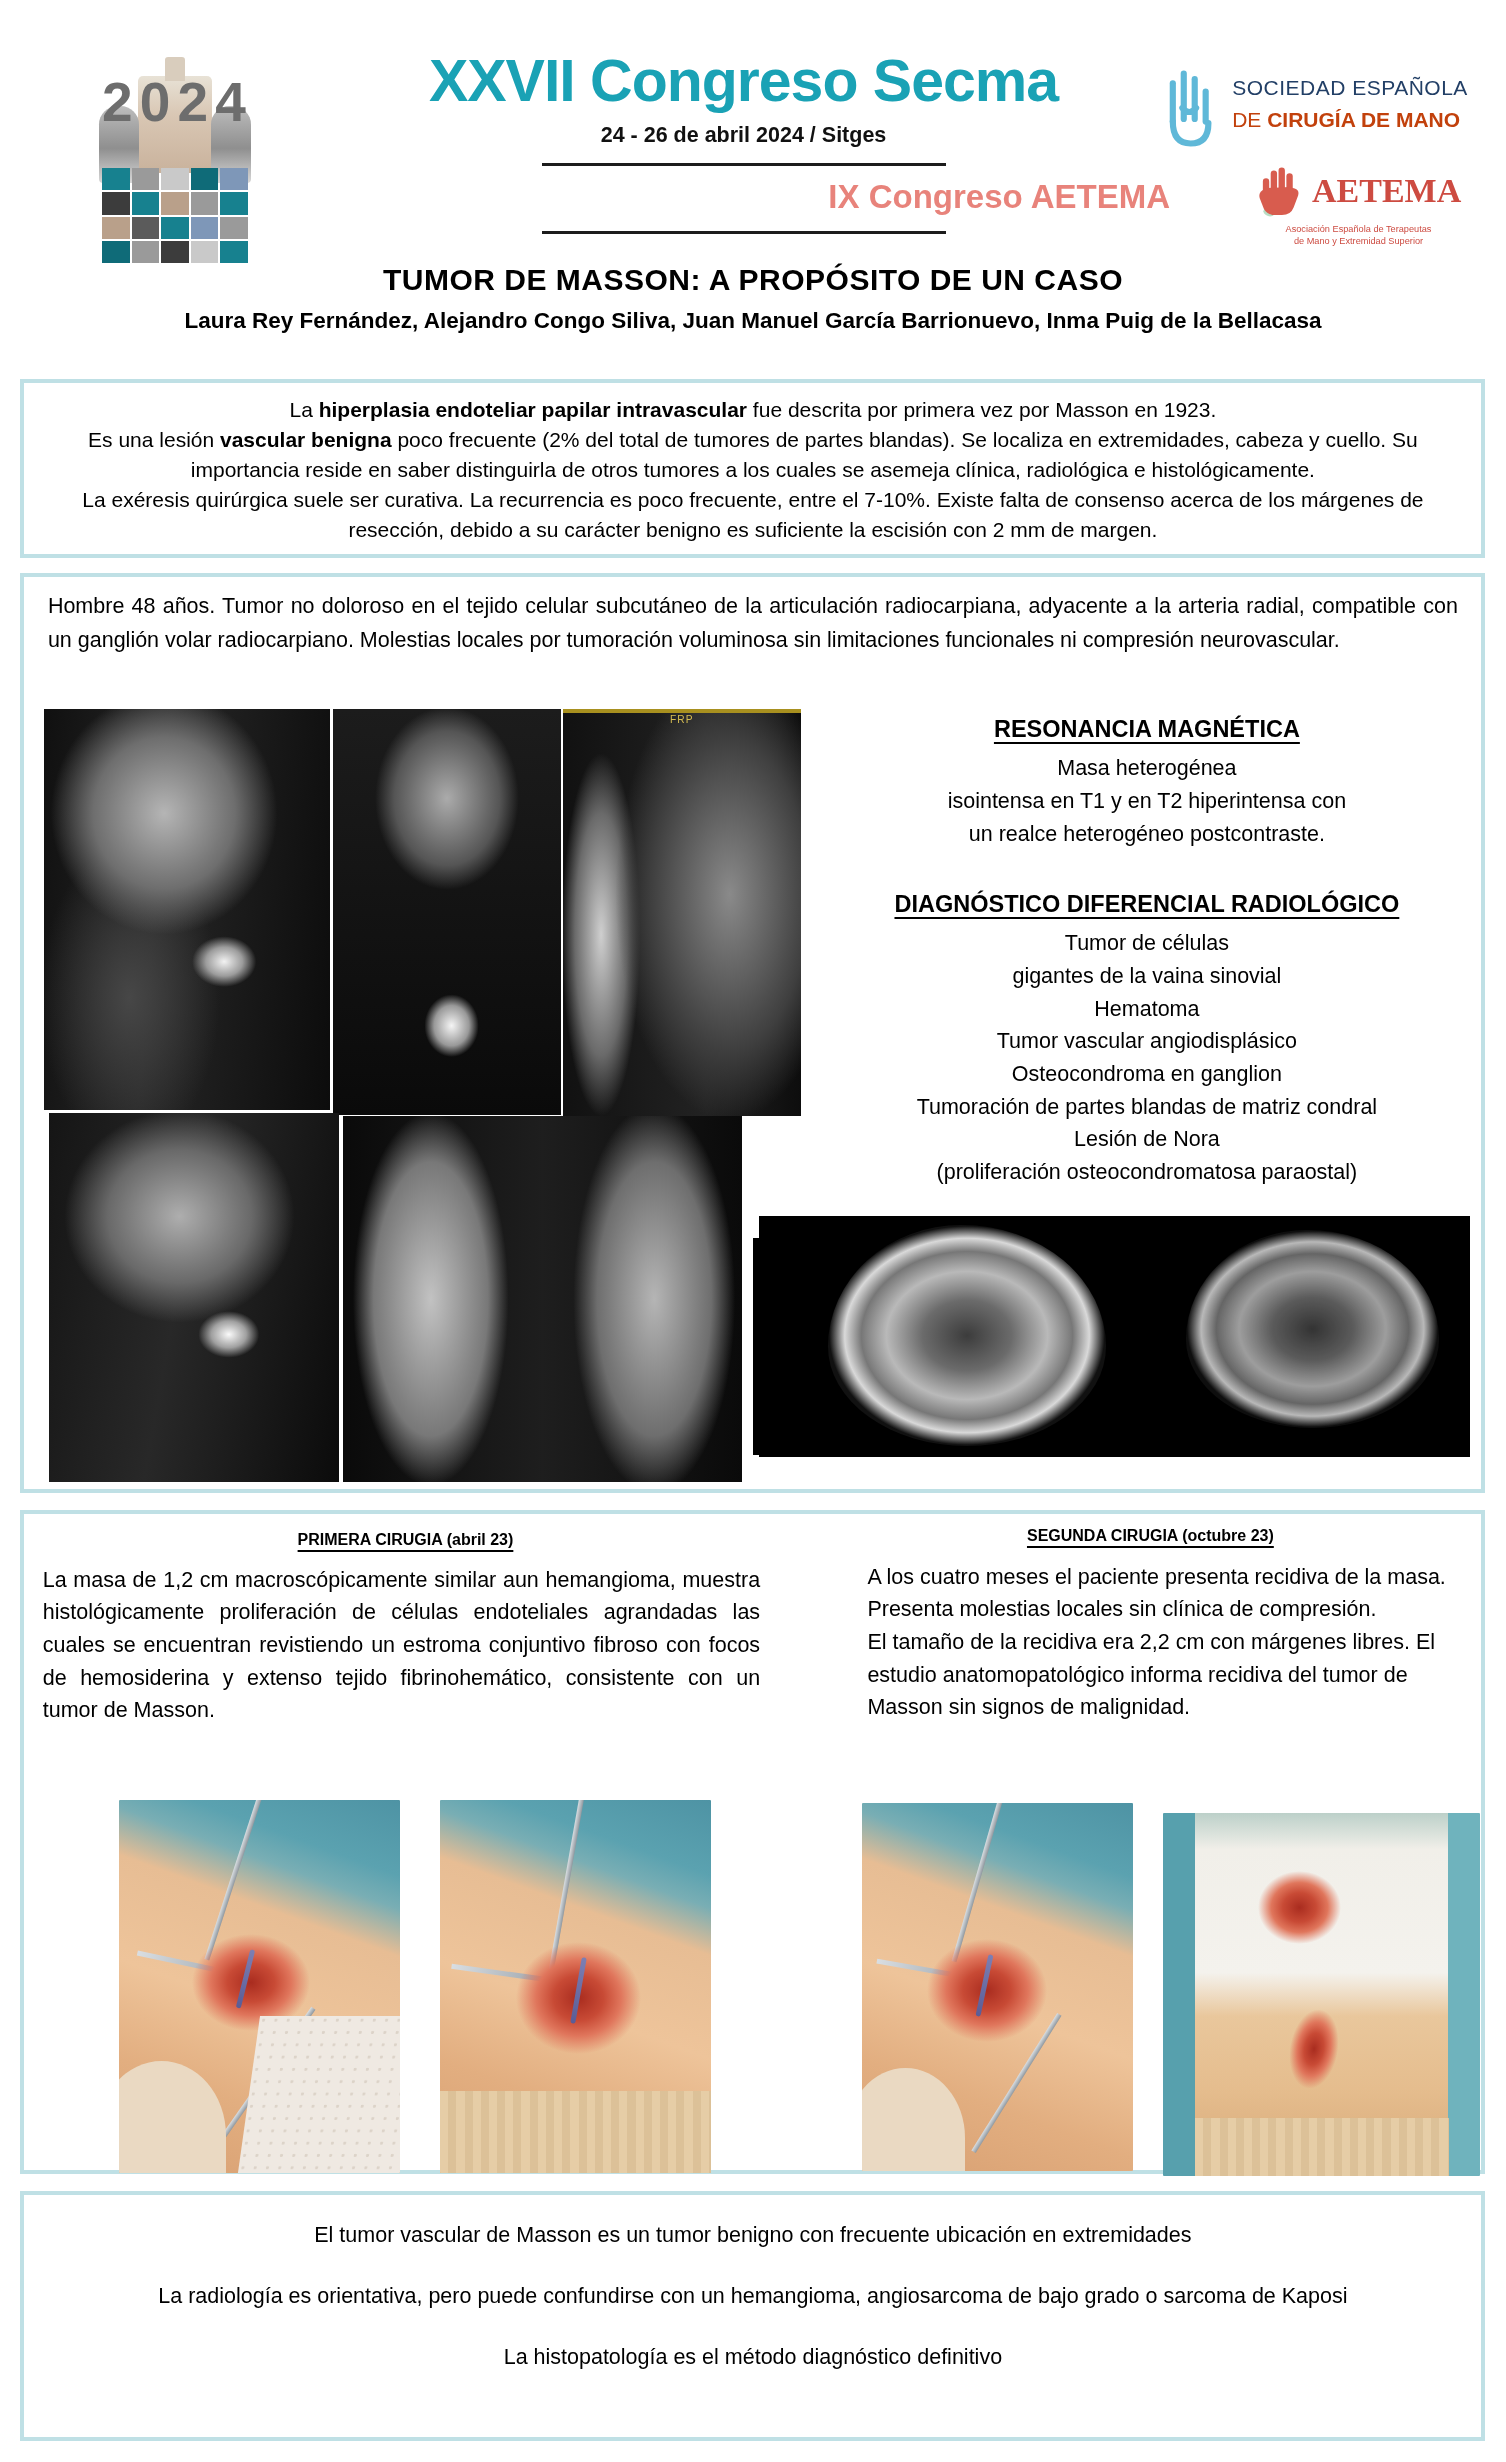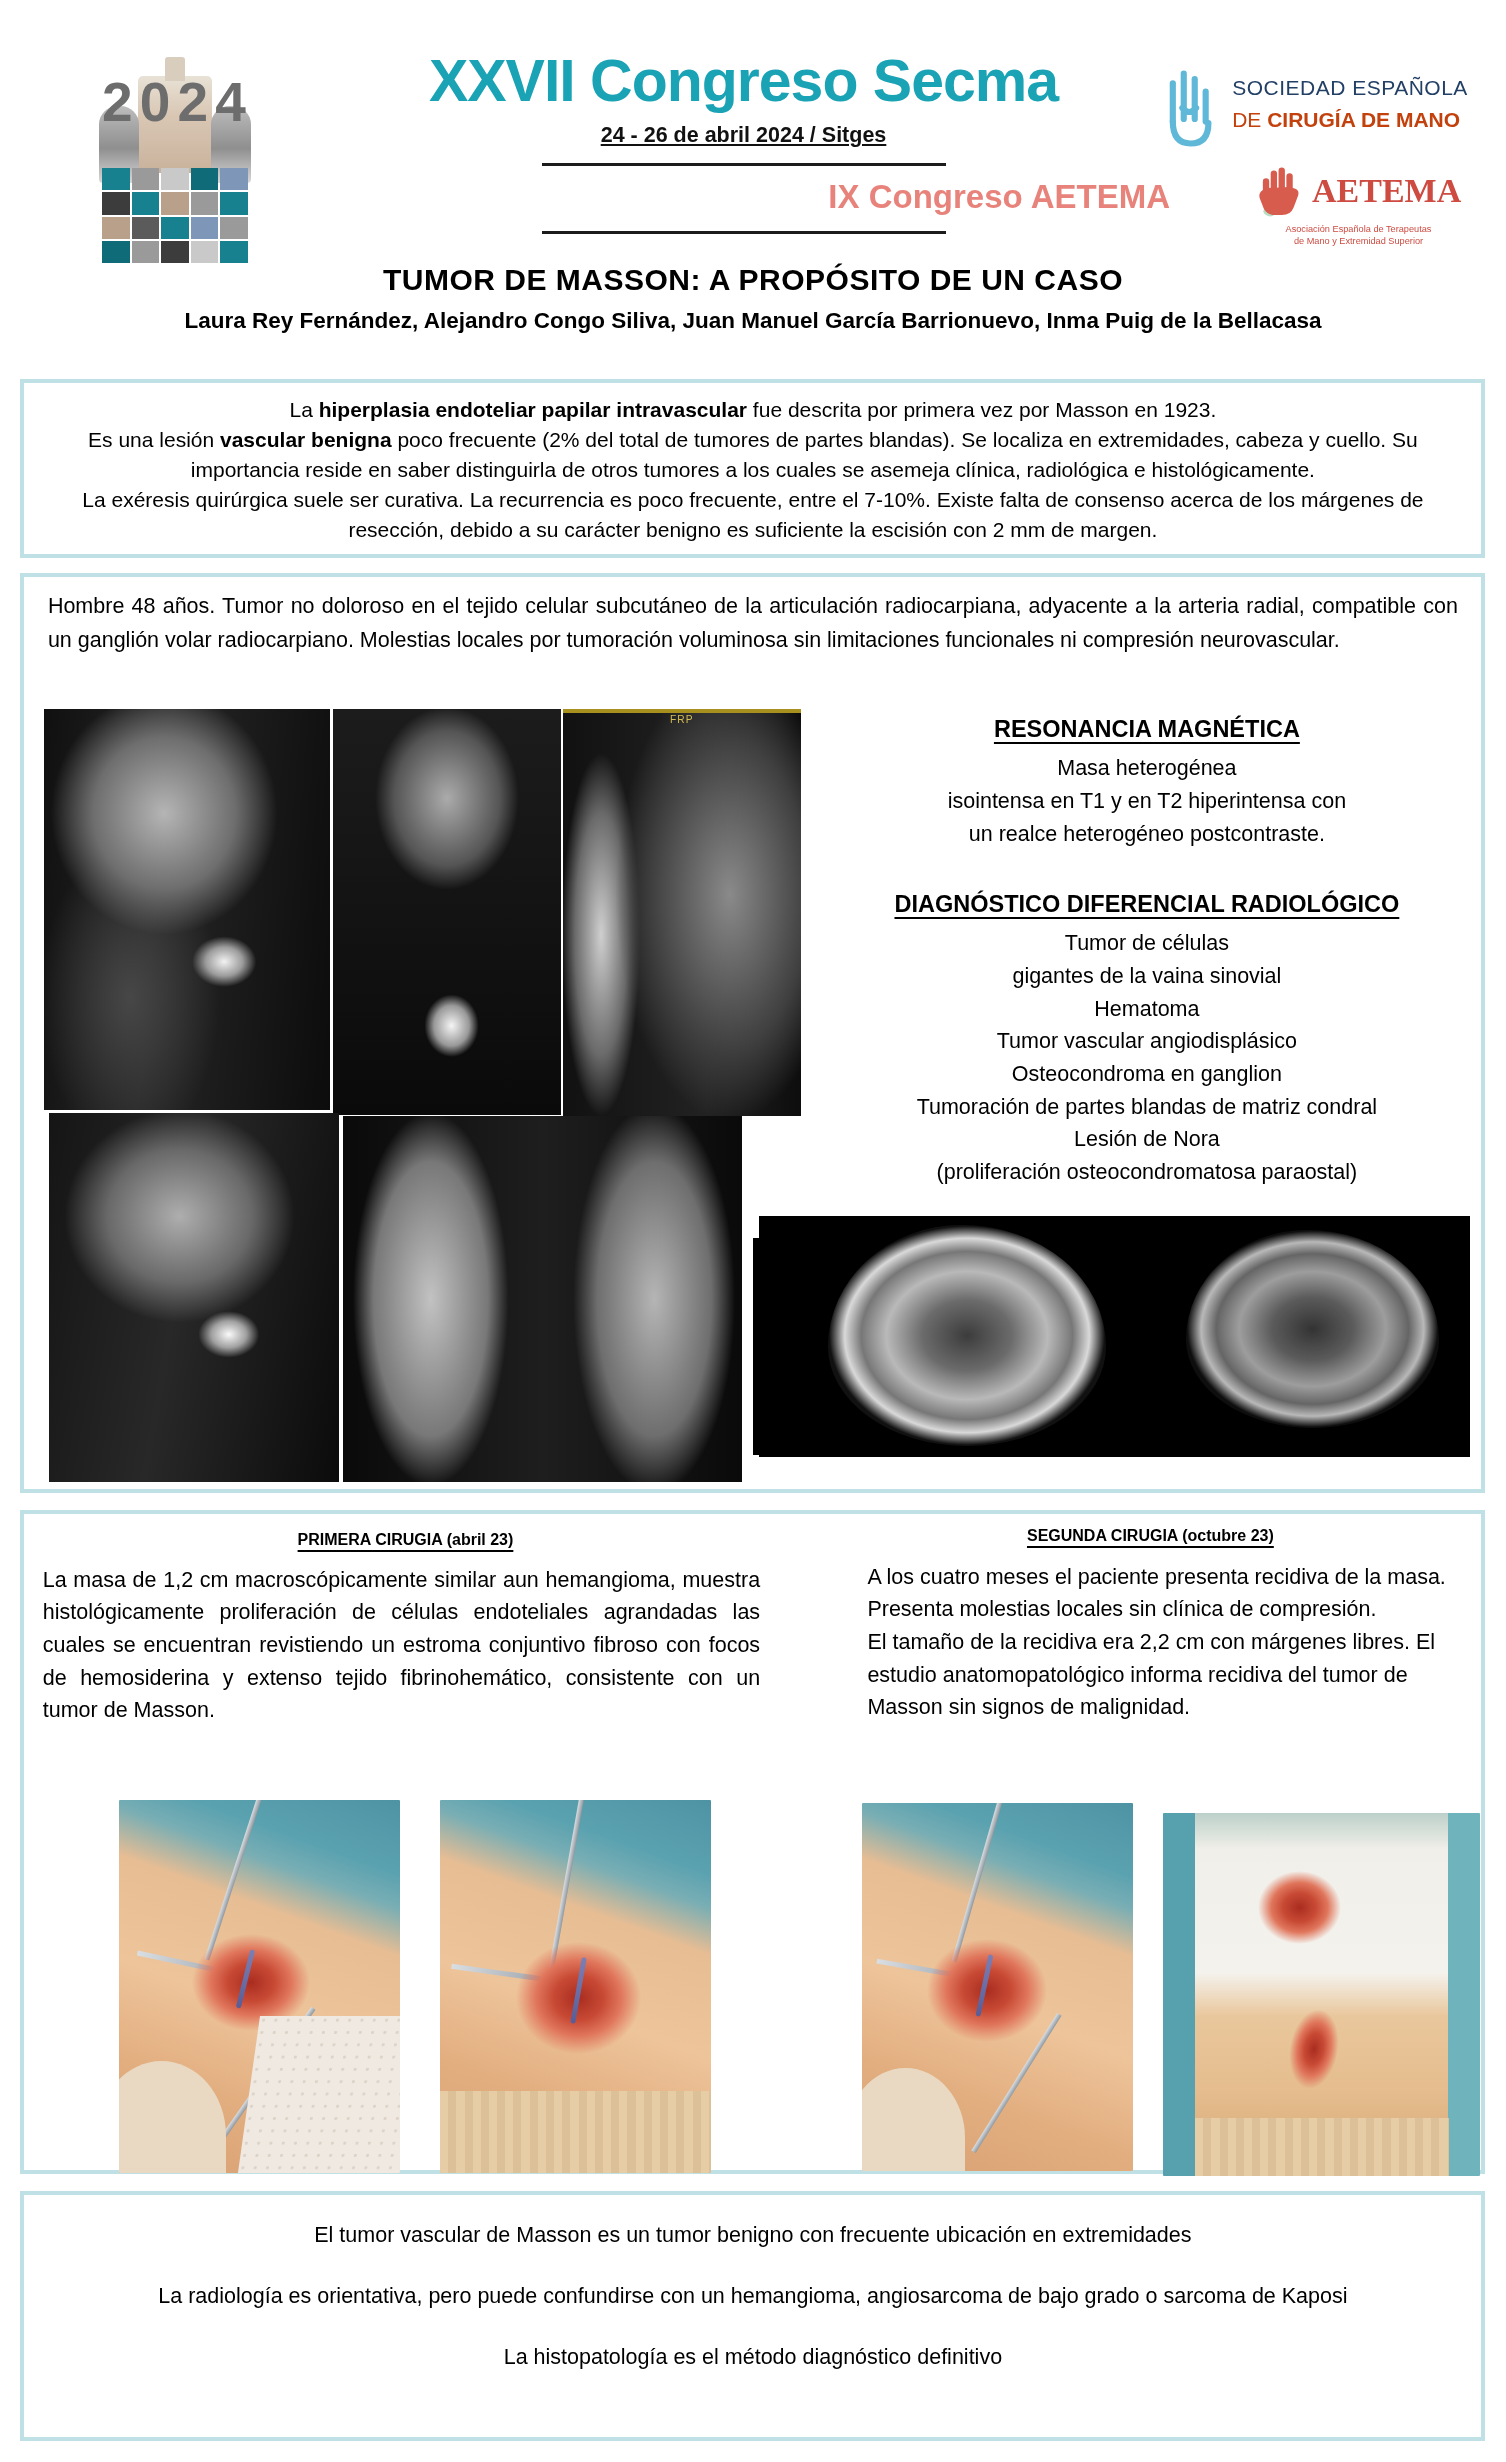--- a/index.html
+++ b/index.html
@@ -20,21 +20,21 @@
     display:grid;grid-template-columns:repeat(5,1fr);grid-template-rows:repeat(4,1fr);gap:2px;}
   .t1{background:#17818f;} .t2{background:#9a9a9a;} .t3{background:#7e97b8;}
   .t4{background:#3c3c3c;} .t5{background:#0f6b78;} .t6{background:#c9c9c9;}
   .t7{background:#b9a08a;} .t8{background:#5b5b5b;}
   .face{position:absolute;width:40px;height:77px;top:61px;z-index:2;
     background:linear-gradient(180deg,#bdbdbd 0%,#8f8f8f 55%,#d8d8d8 100%);border-radius:18.4px 18.4px 4.1px 4.1px;}
   .face.l{left:-3.1px;} .face.r{right:-3.1px;}
 
   .header-center{left:317px;top:51px;width:853px;text-align:center;}
   .congress-title{font-size:59px;font-weight:700;letter-spacing:-1px;line-height:1.05;}
-  .congress-date{margin-top:10.2px;font-size:21.5px;font-weight:700;color:#111;text-decoration:underline;}
+  .congress-date{margin-top:10.2px;font-size:21.5px;font-weight:700;color:#111;}
   .hr-line{width:404px;height:2.6px;background:#1c1c1c;margin:15.3px auto 0 auto;}
   .congress-sub{margin-top:12px;font-size:33px;font-weight:700;text-align:right;}
 
   .secma{left:1152px;top:60px;width:337px;display:flex;align-items:flex-start;gap:11.2px;}
   .secma-text{padding-top:15.3px;line-height:1.25;}
   .secma-l1{font-size:21px;color:#223f66;letter-spacing:0.5px;}
   .secma-l2{font-size:21px;color:#c2410c;margin-top:5.1px;}
   .secma-l2 b{font-weight:700;}
   .aetema{left:1236px;top:162px;width:245px;text-align:center;}
   .aetema-row{display:flex;align-items:center;justify-content:center;gap:7.2px;}

